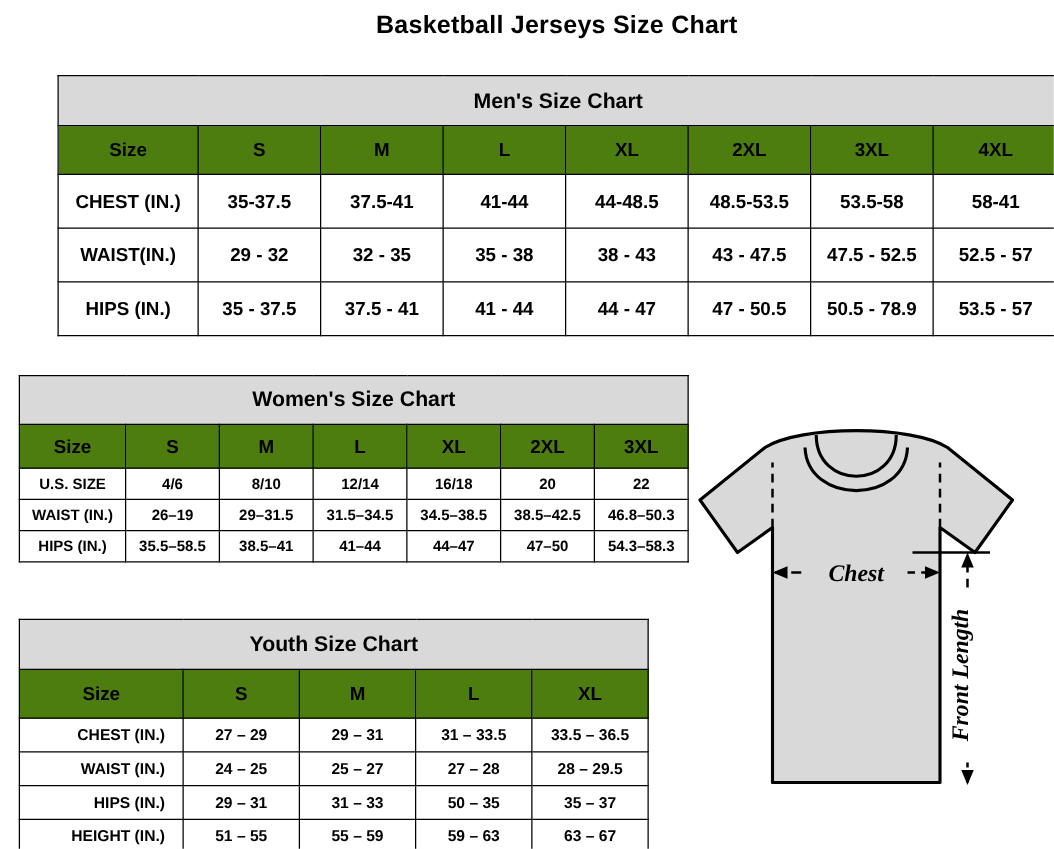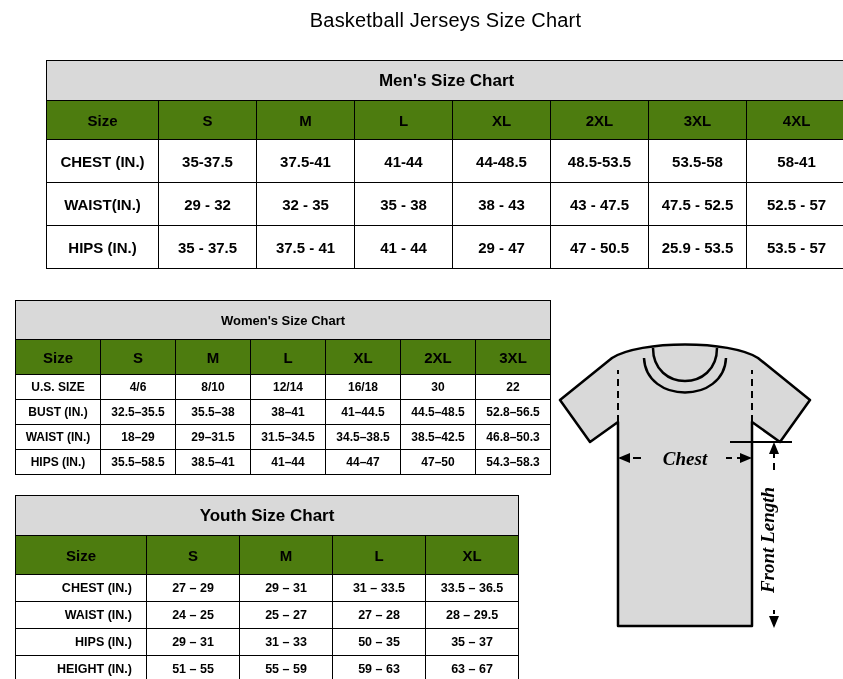--- a/index.html
+++ b/index.html
@@ -11,21 +11,21 @@
     width: 843px;
     height: 679px;
     font-family: "Liberation Sans", sans-serif;
     color: #000000;
     position: relative;
     overflow: hidden;
   }
   #page-title {
     text-align: center;
     font-size: 20px;
-    font-weight: normal;
+    font-weight: bold;
     margin: 9px 0 0 0;
     letter-spacing: 0.2px;
     padding-left: 48px;
   }
   .chart-wrap {
     position: absolute;
   }
   table.size-table {
     border-collapse: collapse;
     table-layout: fixed;
@@ -57,21 +57,21 @@
   #mens-chart { left: 30px; top: 60px; padding-left: 16px; }
   #mens-chart table { width: 800px; }
   #mens-chart .caption-cell { height: 39px; font-size: 17px; }
   #mens-chart .head-cell { height: 38px; font-size: 15px; }
   #mens-chart tr.data-row td { height: 42px; font-size: 15px; }
   #mens-chart td.rowlabel { font-size: 14px; }
 
   
   #womens-chart { left: 15px; top: 300px; }
   #womens-chart table { width: 535px; }
-  #womens-chart .caption-cell { height: 38px; font-size: 13px; margin-top: 44px; }
+  #womens-chart .caption-cell { height: 38px; font-size: 17px; margin-top: 44px; }
   #womens-chart .head-cell { height: 34px; font-size: 15px; }
   #womens-chart tr.data-row td { height: 24px; font-size: 12px; margin-top: 28px; }
   #womens-chart td.rowlabel { font-size: 11.5px; }
 
   
   #youth-chart { left: 15px; top: 495px; }
   #youth-chart table { width: 503px; }
   #youth-chart .caption-cell { height: 39px; font-size: 17px; }
   #youth-chart .head-cell { height: 38px; font-size: 15px; }
   #youth-chart tr.data-row td { height: 26px; font-size: 12.5px; }
@@ -142,23 +142,23 @@
         <td class="data-cell">38 - 43</td>
         <td class="data-cell">43 - 47.5</td>
         <td class="data-cell">47.5 - 52.5</td>
         <td class="data-cell">52.5 - 57</td>
       </tr>
       <tr class="data-row">
         <td class="rowlabel">HIPS (IN.)</td>
         <td class="data-cell">35 - 37.5</td>
         <td class="data-cell">37.5 - 41</td>
         <td class="data-cell">41 - 44</td>
-        <td class="data-cell">29 - 47</td>
+        <td class="data-cell">44 - 47</td>
         <td class="data-cell">47 - 50.5</td>
-        <td class="data-cell">25.9 - 53.5</td>
+        <td class="data-cell">50.5 - 78.9</td>
         <td class="data-cell">53.5 - 57</td>
       </tr>
     </tbody>
   </table>
 </div>
 
 <div class="chart-wrap" id="womens-chart">
   <table class="size-table">
     <colgroup>
       <col style="width:85px">
@@ -181,35 +181,26 @@
         <td class="head-cell">XL</td>
         <td class="head-cell">2XL</td>
         <td class="head-cell">3XL</td>
       </tr>
       <tr class="data-row">
         <td class="rowlabel">U.S. SIZE</td>
         <td class="data-cell">4/6</td>
         <td class="data-cell">8/10</td>
         <td class="data-cell">12/14</td>
         <td class="data-cell">16/18</td>
-        <td class="data-cell">30</td>
+        <td class="data-cell">20</td>
         <td class="data-cell">22</td>
       </tr>
       <tr class="data-row">
-        <td class="rowlabel">BUST  (IN.)</td>
-        <td class="data-cell">32.5–35.5</td>
-        <td class="data-cell">35.5–38</td>
-        <td class="data-cell">38–41</td>
-        <td class="data-cell">41–44.5</td>
-        <td class="data-cell">44.5–48.5</td>
-        <td class="data-cell">52.8–56.5</td>
-      </tr>
-      <tr class="data-row">
         <td class="rowlabel">WAIST  (IN.)</td>
-        <td class="data-cell">18–29</td>
+        <td class="data-cell">26–19</td>
         <td class="data-cell">29–31.5</td>
         <td class="data-cell">31.5–34.5</td>
         <td class="data-cell">34.5–38.5</td>
         <td class="data-cell">38.5–42.5</td>
         <td class="data-cell">46.8–50.3</td>
       </tr>
       <tr class="data-row">
         <td class="rowlabel">HIPS  (IN.)</td>
         <td class="data-cell">35.5–58.5</td>
         <td class="data-cell">38.5–41</td>

